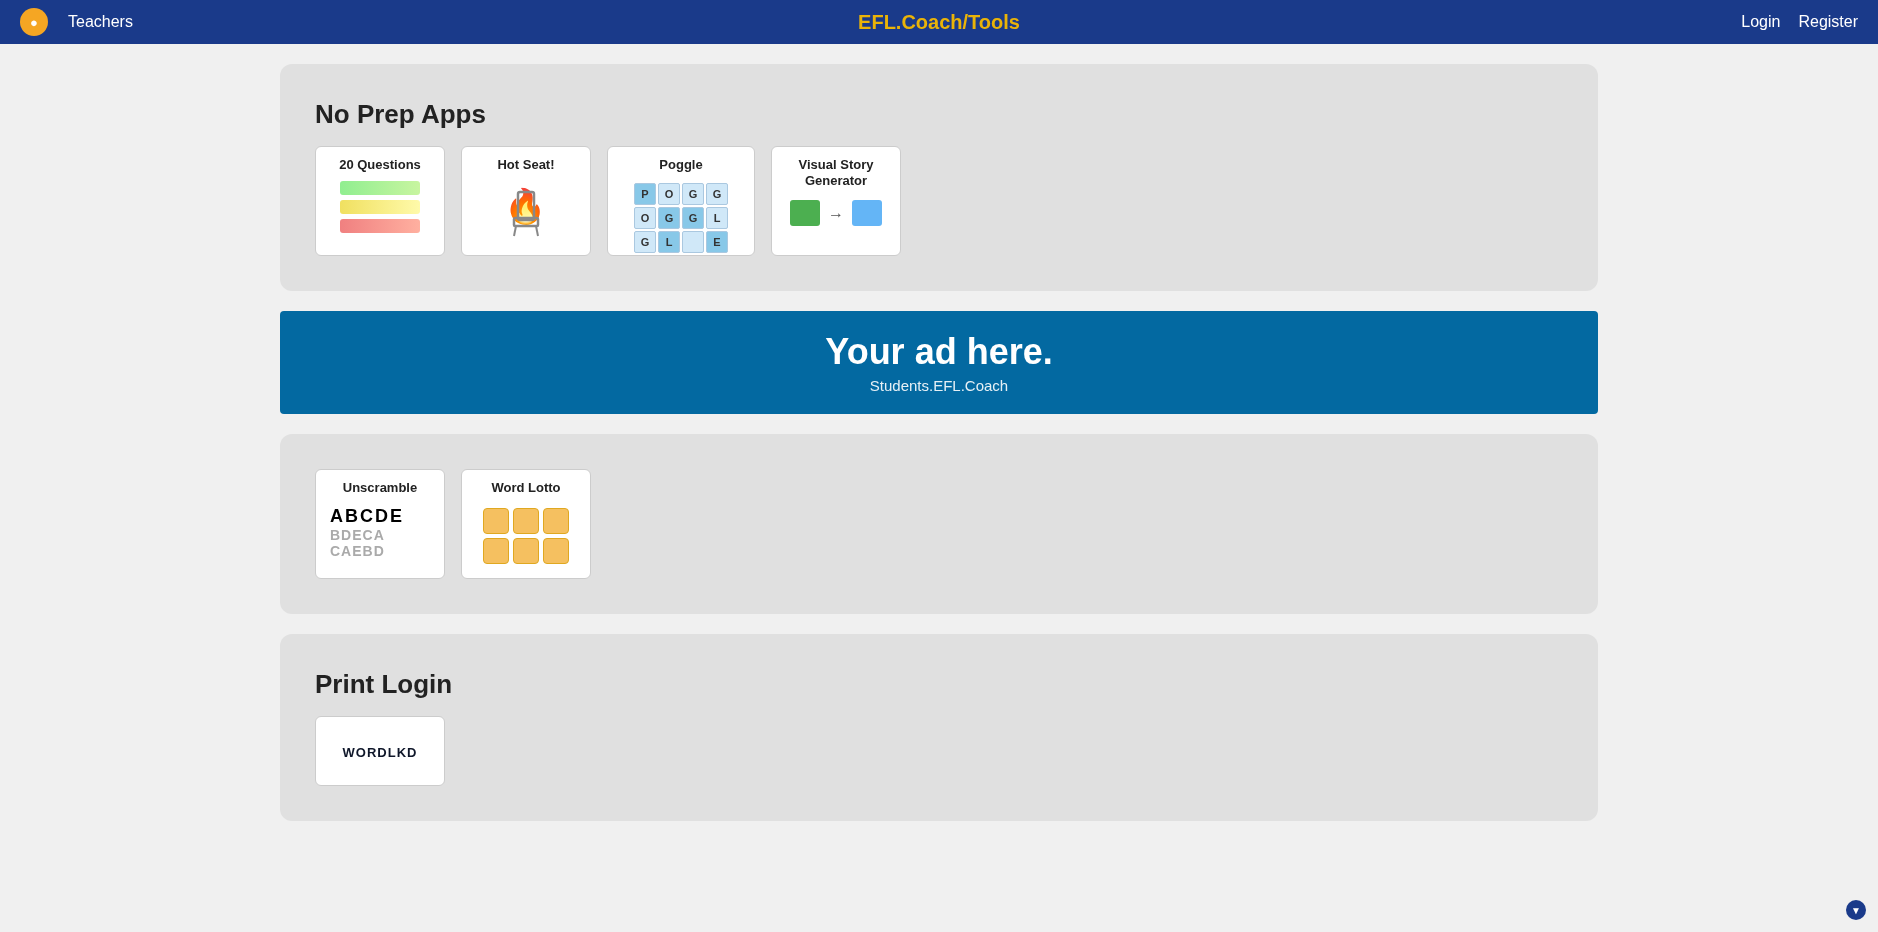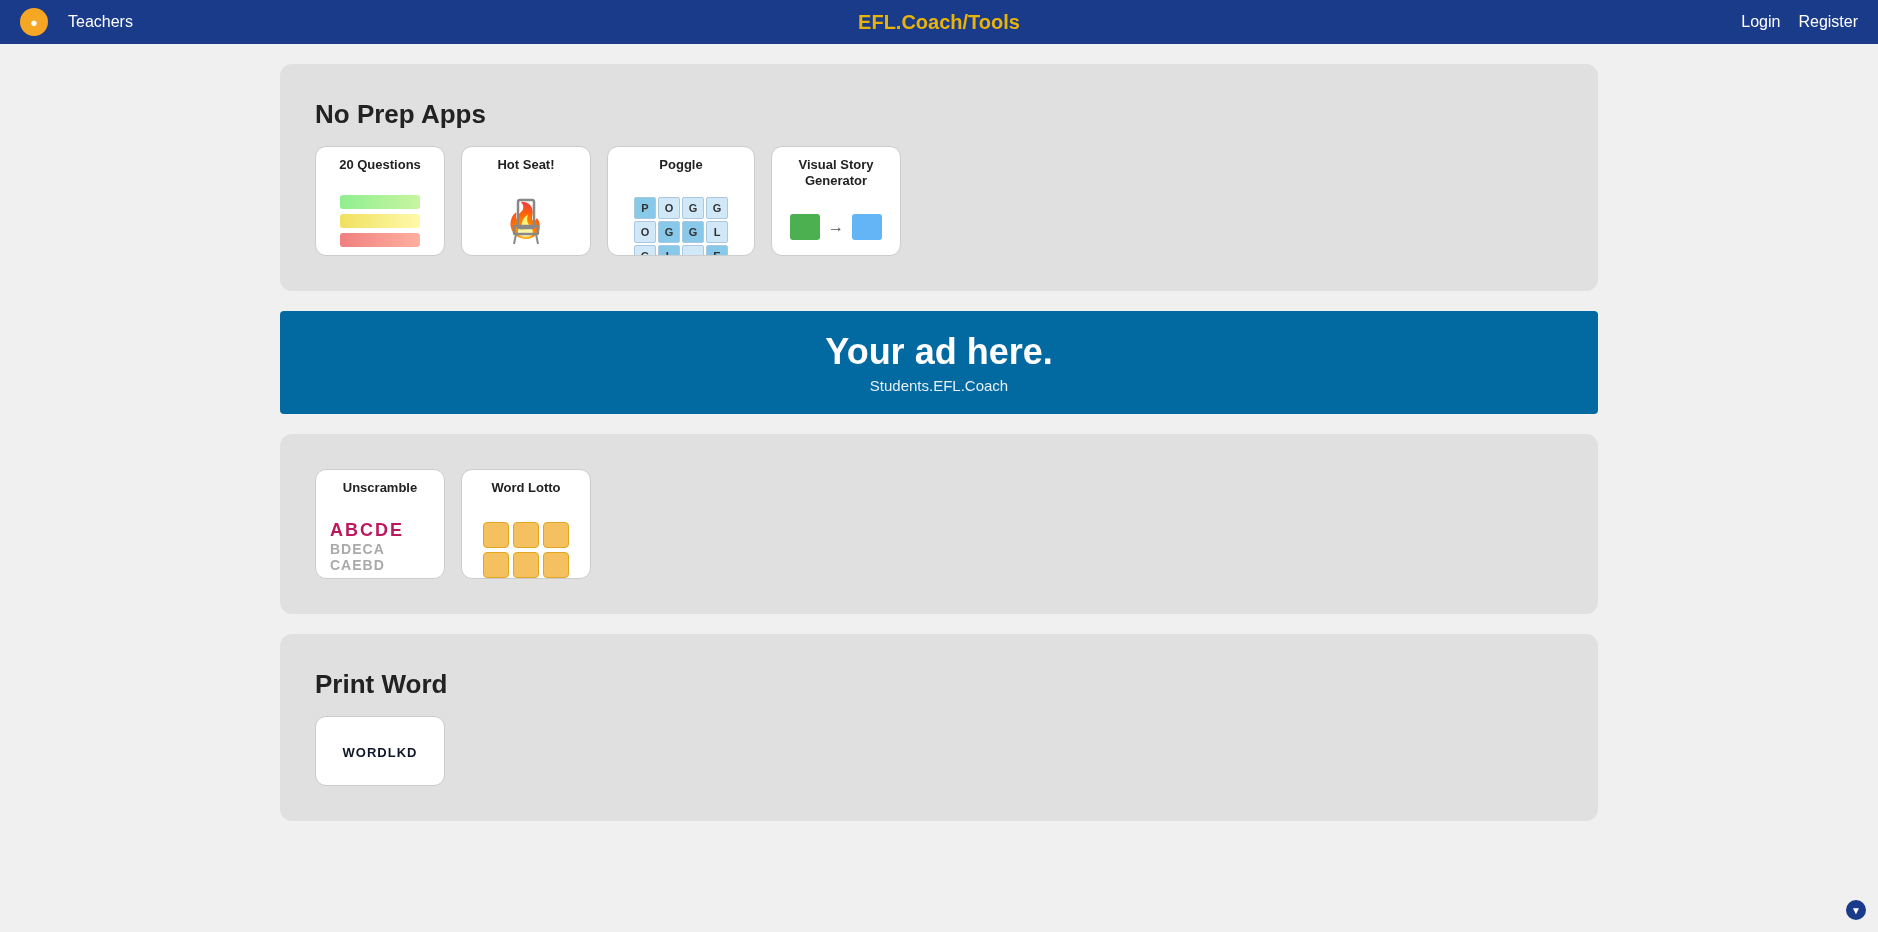--- a/index.html
+++ b/index.html
@@ -90,32 +90,31 @@
     .apps-grid {
       display: flex;
       gap: 16px;
       flex-wrap: wrap;
     }
 
     
     .app-card {
       background: #fff;
       border: 1.5px solid #ccc;
-      border-radius: 11px;
+      border-radius: 6px;
       width: 130px;
       height: 110px;
       display: flex;
       flex-direction: column;
       align-items: center;
       justify-content: flex-start;
       padding: 10px 8px 8px 8px;
       cursor: pointer;
       position: relative;
       overflow: hidden;
-      gap: 14px;
     }
     .app-label {
       font-size: 13px;
       font-weight: bold;
       color: #222;
       text-align: center;
       margin-bottom: 8px;
       line-height: 1.2;
     }
 
@@ -233,21 +232,21 @@
     .unscramble-visual {
       display: flex;
       flex-direction: column;
       align-items: flex-start;
       margin-top: 2px;
       width: 100%;
       padding: 0 6px;
     }
     .unscramble-top {
       font-size: 18px;
-      color: #be185d;
+      color: #000000;
       letter-spacing: 2px;
       font-weight: bold;
     }
     .unscramble-row {
       font-size: 14px;
       color: #aaa;
       font-weight: bold;
       letter-spacing: 1px;
     }
 
@@ -396,21 +395,21 @@
           <div class="lotto-cell"></div>
           <div class="lotto-cell"></div>
           <div class="lotto-cell"></div>
         </div>
       </div>
 
     </div>
   </div>
 
   <div class="section-card">
-    <div class="section-title">Print Word</div>
+    <div class="section-title">Print Login</div>
     <div class="apps-grid">
       <div class="app-card" style="height:70px;justify-content:center;">
         <div class="print-app-label-small">WORDLKD</div>
       </div>
     </div>
   </div>
 
 </div>
 
 <div class="scroll-hint"></div>

